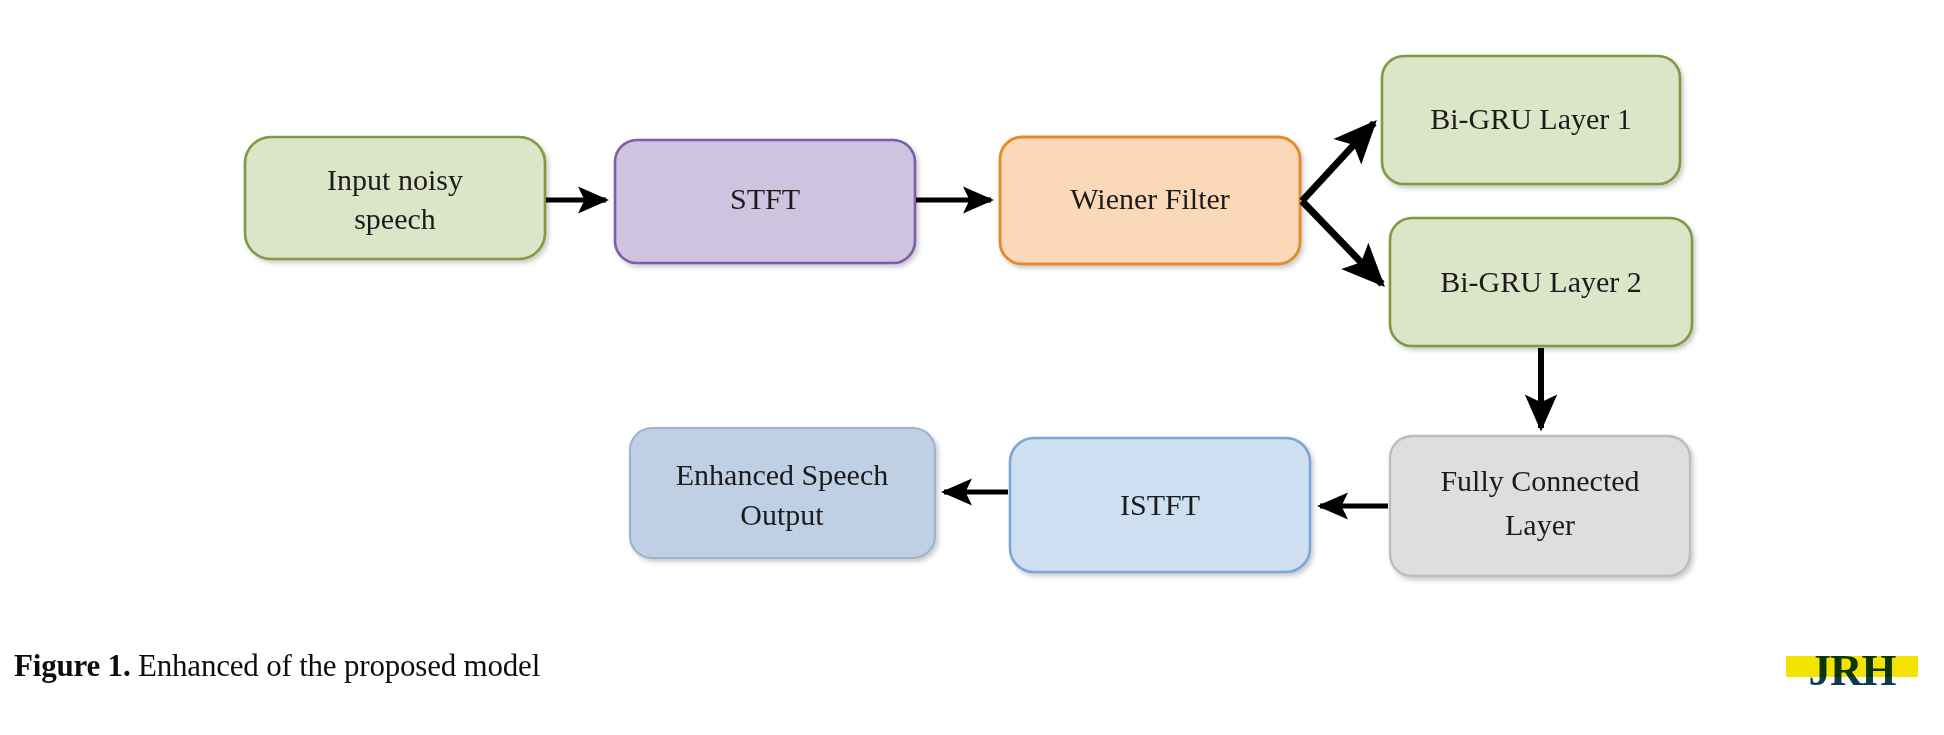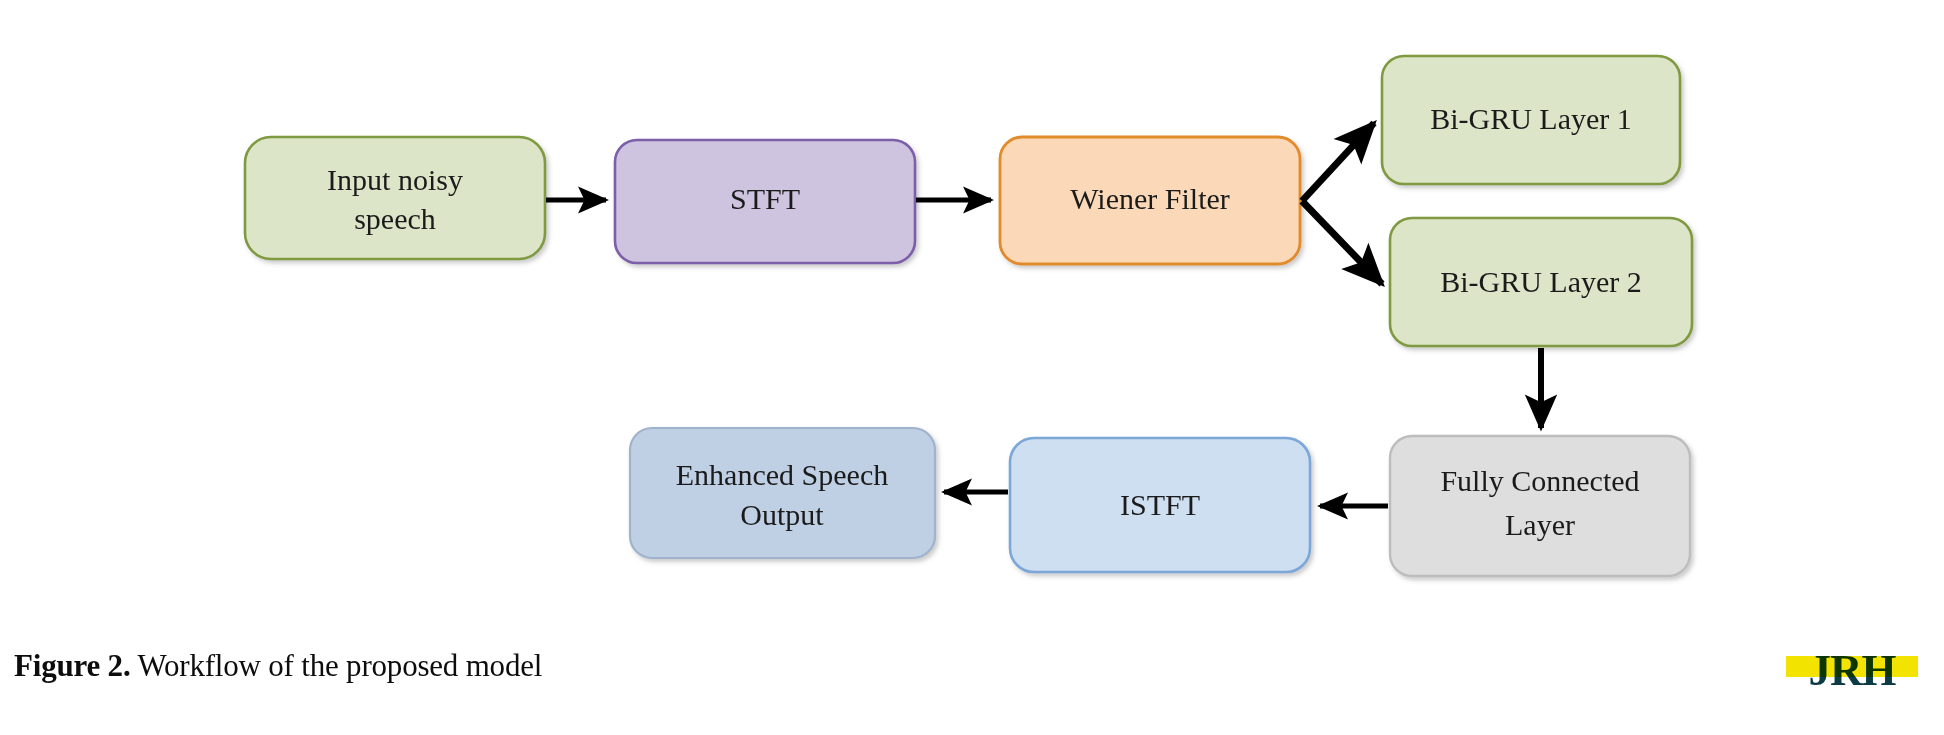--- a/index.html
+++ b/index.html
@@ -165,21 +165,21 @@
       <line x1="1388" y1="506" x2="1320" y2="506" stroke="#000000" stroke-width="5" marker-end="url(#arrowhead)"></line>
     </g>
 
     <g>
       <line x1="1008" y1="492" x2="944" y2="492" stroke="#000000" stroke-width="5" marker-end="url(#arrowhead)"></line>
     </g>
   </svg>
 
   <div class="caption-bar">
     <div class="caption-text">
-      <span class="cap-bold">Figure 2.</span><span> Workflow of the proposed model</span>
+      <span class="cap-bold">Figure 1.</span><span> Enhanced of the proposed model</span>
     </div>
   </div>
 
   <div class="logo">
     <div class="logo-letters">JRH</div>
     <div class="logo-band"></div>
   </div>
 
 </div>
 

